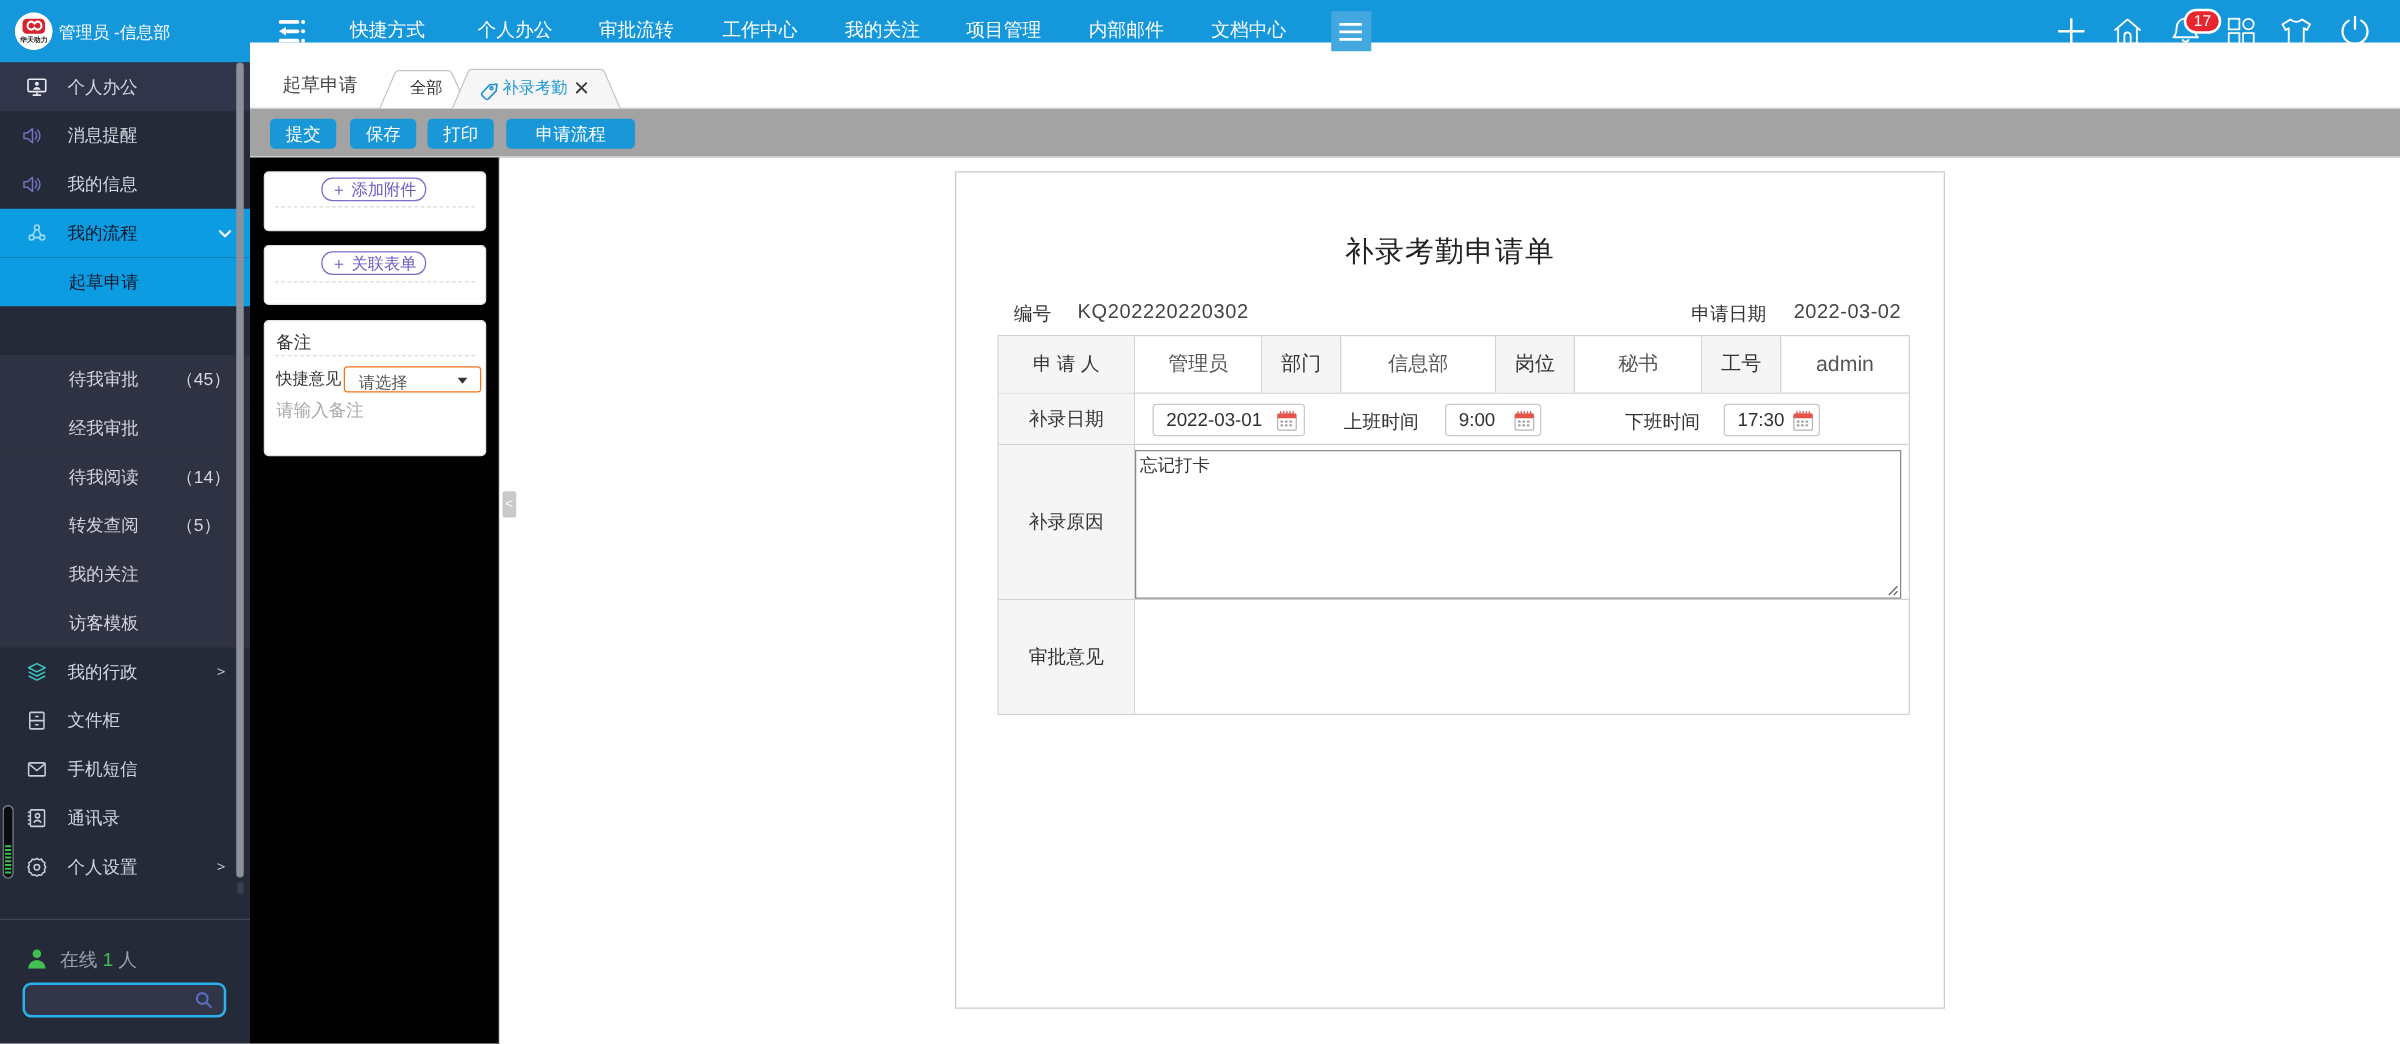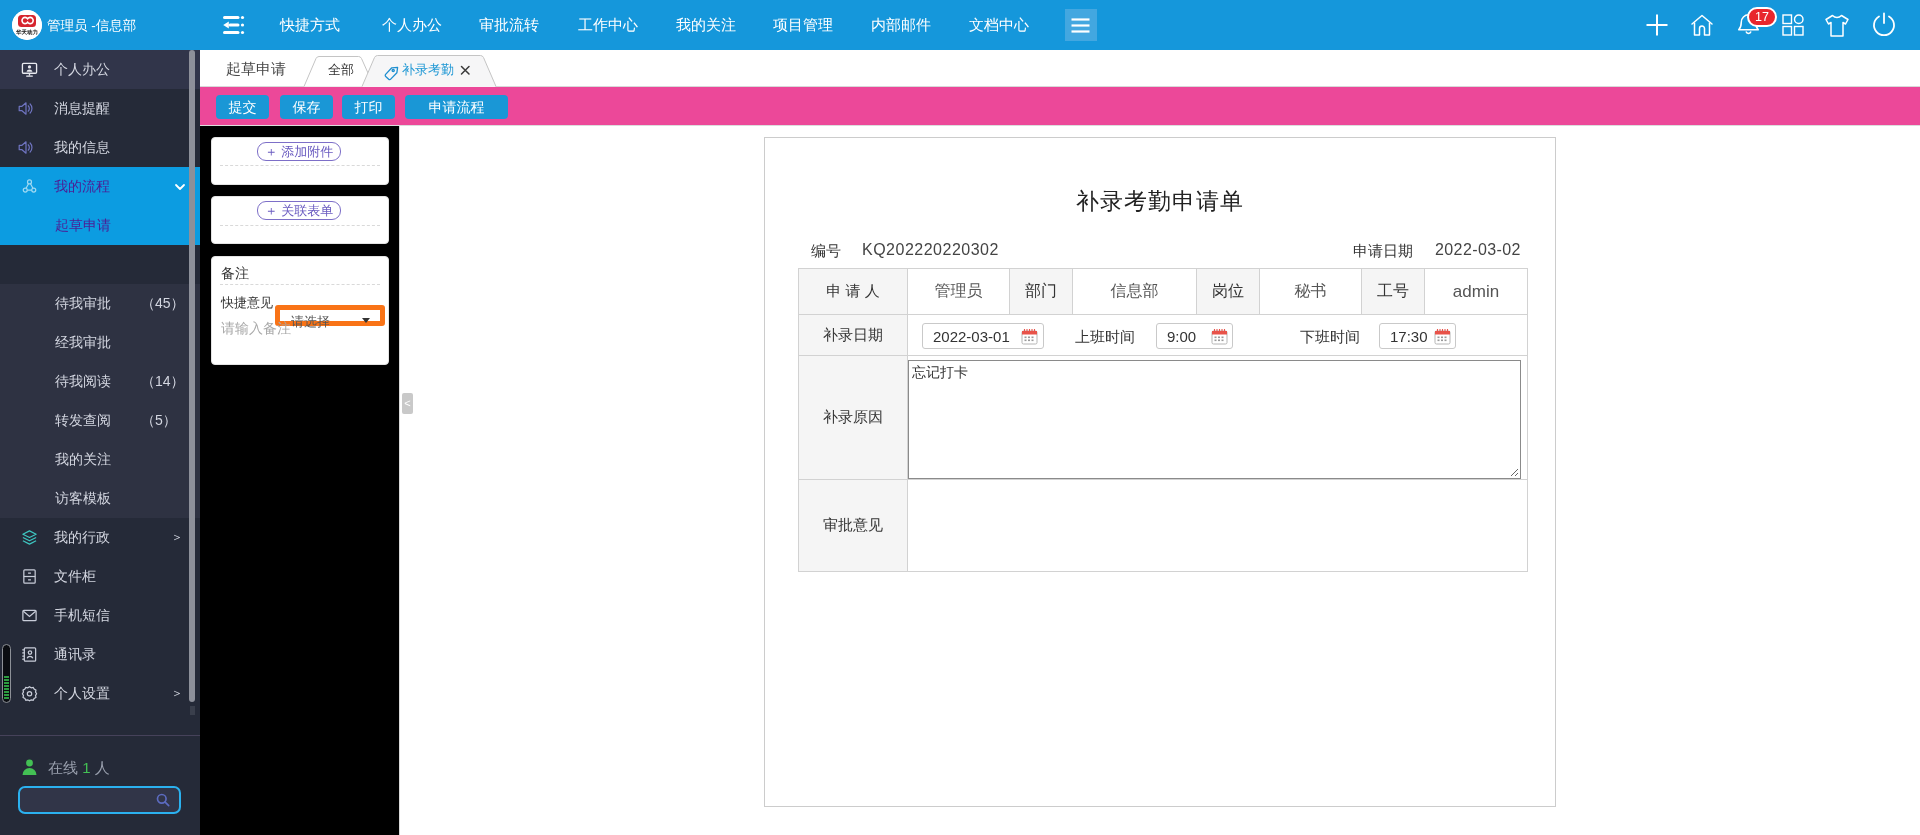--- a/index.html
+++ b/index.html
@@ -1,54 +1,54 @@
 <!DOCTYPE html>
 <html><head>
 <meta charset="utf-8">
 <style>
 * { margin:0; padding:0; box-sizing:border-box; }
 html,body { width:1920px; height:835px; overflow:hidden; font-family:"Liberation Sans",sans-serif; }
 body { position:relative; background:#fff; }
 
 
-#topnav { position:absolute; left:200px; top:0; width:1720px; height:50px; background:#1597db; }
+#topnav { position:absolute; left:200px; top:0; width:1720px; height:34px; background:#1597db; }
 .navitem { position:absolute; top:0; height:50px; line-height:50px; color:#fff; font-size:15px; }
 #navbox { position:absolute; left:865px; top:9px; width:32px; height:32px; background:#43a7e0; }
 .nico { position:absolute; top:10px; width:30px; height:30px; }
 
 
 #sidebar { position:absolute; left:0; top:0; width:200px; height:835px; background:#252a38; }
 #sidehead { position:absolute; left:0; top:0; width:200px; height:50px; background:#1597db; }
 #logo { position:absolute; left:12px; top:10px; width:30px; height:30px; background:#fff; border-radius:50%; overflow:hidden; }
 #sidehead .uname { position:absolute; left:47px; top:17px; color:#fff; font-size:13.5px; white-space:nowrap; }
 .mitem { position:absolute; left:0; width:200px; height:39px; color:#d3d6e0; font-size:14px; line-height:39px; }
 .mitem .txt { position:absolute; left:54px; white-space:nowrap; }
 .sub .txt { left:55px; }
 .mitem .cnt { position:absolute; left:141px; font-size:14px; }
 .mitem .chev { position:absolute; right:17px; font-size:12px; }
 .sub { background:#2e3242; }
-.mi-active { background:#0c9ce1; color:#4c1d95; }
+.mi-active { background:#0c9ce1; color:#0f172a; }
 .mico { position:absolute; left:21px; top:11px; width:17px; height:17px; }
 #sbar-thumb { position:absolute; left:189px; top:50px; width:6px; height:652px; background:#8d909a; border-radius:3px; }
 #sbar-b2 { position:absolute; left:190px; top:706px; width:5px; height:9px; background:#3a3f4c; }
 #greenpill { position:absolute; left:2px; top:644px; width:9px; height:59px; }
 #sidediv { position:absolute; left:0; top:735px; width:200px; height:1px; background:#46425a; }
 #online { position:absolute; left:48px; top:759px; color:#9aa0ae; font-size:15px; }
 #onlineico { position:absolute; left:22px; top:759px; width:15px; height:16px; }
 #searchbox { position:absolute; left:18px; top:786px; width:163px; height:28px; border:2px solid #2bb1ef; border-radius:7px; background:#313548; }
 
 
 #tabbar { position:absolute; left:200px; top:50px; width:1720px; height:37px; background:#fff; }
 #tabline { position:absolute; left:0; top:36px; width:1720px; height:1px; background:#d8d8d8; }
 #crumb { position:absolute; left:26px; top:0; line-height:37px; font-size:15px; color:#474747; }
 #tabsvg { position:absolute; left:90px; top:0; }
 .tabtxt { position:absolute; top:0; line-height:40px; font-size:13px; color:#333; }
 
 
-#btnrow { position:absolute; left:200px; top:87px; width:1720px; height:39px; background:#ec4899; }
+#btnrow { position:absolute; left:200px; top:87px; width:1720px; height:39px; background:#a3a3a3; }
 #btnline { position:absolute; left:0; top:38px; width:1720px; height:1px; background:#dcdcdc; }
 .bluebtn { position:absolute; top:8px; height:24px; background:#1a97d6; color:#fff; font-size:14px; border-radius:4px; text-align:center; line-height:24px; }
 
 
 #leftpanel { position:absolute; left:200px; top:126px; width:200px; height:709px; background:#000000; border-right:1px solid #d9d9d9; }
 .lcard { position:absolute; left:11px; width:178px; background:#fff; border:1px solid #e3e3e3; border-radius:4px; }
 .purbtn { position:absolute; border:1px solid #7d6fc8; color:#6a5bc0; border-radius:9px; font-size:13px; text-align:center; }
 .dash { position:absolute; left:8px; right:8px; border-top:1px dashed #d9d9d9; }
 #collapser { position:absolute; left:402px; top:393px; width:11px; height:21px; background:#c9c9c9; color:#fff; font-size:11px; text-align:center; line-height:21px; border-radius:2px; }
 
@@ -326,21 +326,21 @@
     <div class="dash" style="top:27px;"></div>
   </div>
   <div class="lcard" style="top:70px; height:48px;">
     <div class="purbtn" style="left:45px; top:4px; width:84px; height:19px; line-height:18px;">＋ 关联表单</div>
     <div class="dash" style="top:28px;"></div>
   </div>
   <div class="lcard" style="top:130px; height:109px;">
     <div style="position:absolute; left:9px; top:8px; font-size:14px; color:#333;">备注</div>
     <div class="dash" style="top:27px;"></div>
     <div style="position:absolute; left:9px; top:37px; font-size:13px; color:#333;text-align:right;">快捷意见</div>
-    <div style="position:absolute; left:63px; top:48px; width:110px; height:21px; background:#fff; border:5px solid #f97316; border-radius:3px;">
+    <div style="position:absolute; left:63px; top:36px; width:110px; height:21px; background:#fff; border:1px solid #f97316; border-radius:3px;">
       <span style="position:absolute; left:11px; top:3px; font-size:13px; color:#555;">请选择</span>
       <svg style="position:absolute; right:10px; top:8px;" width="8" height="5" viewBox="0 0 8 5">
           <path d="M0 0 L4 5 L8 0 Z" fill="#333"></path>
         </svg>
     </div>
     <div style="position:absolute; left:9px; top:63px; font-size:14px; color:#a9a9a9;">请输入备注</div>
   </div>
 </div>
 <div id="collapser">&lt;</div>
 

